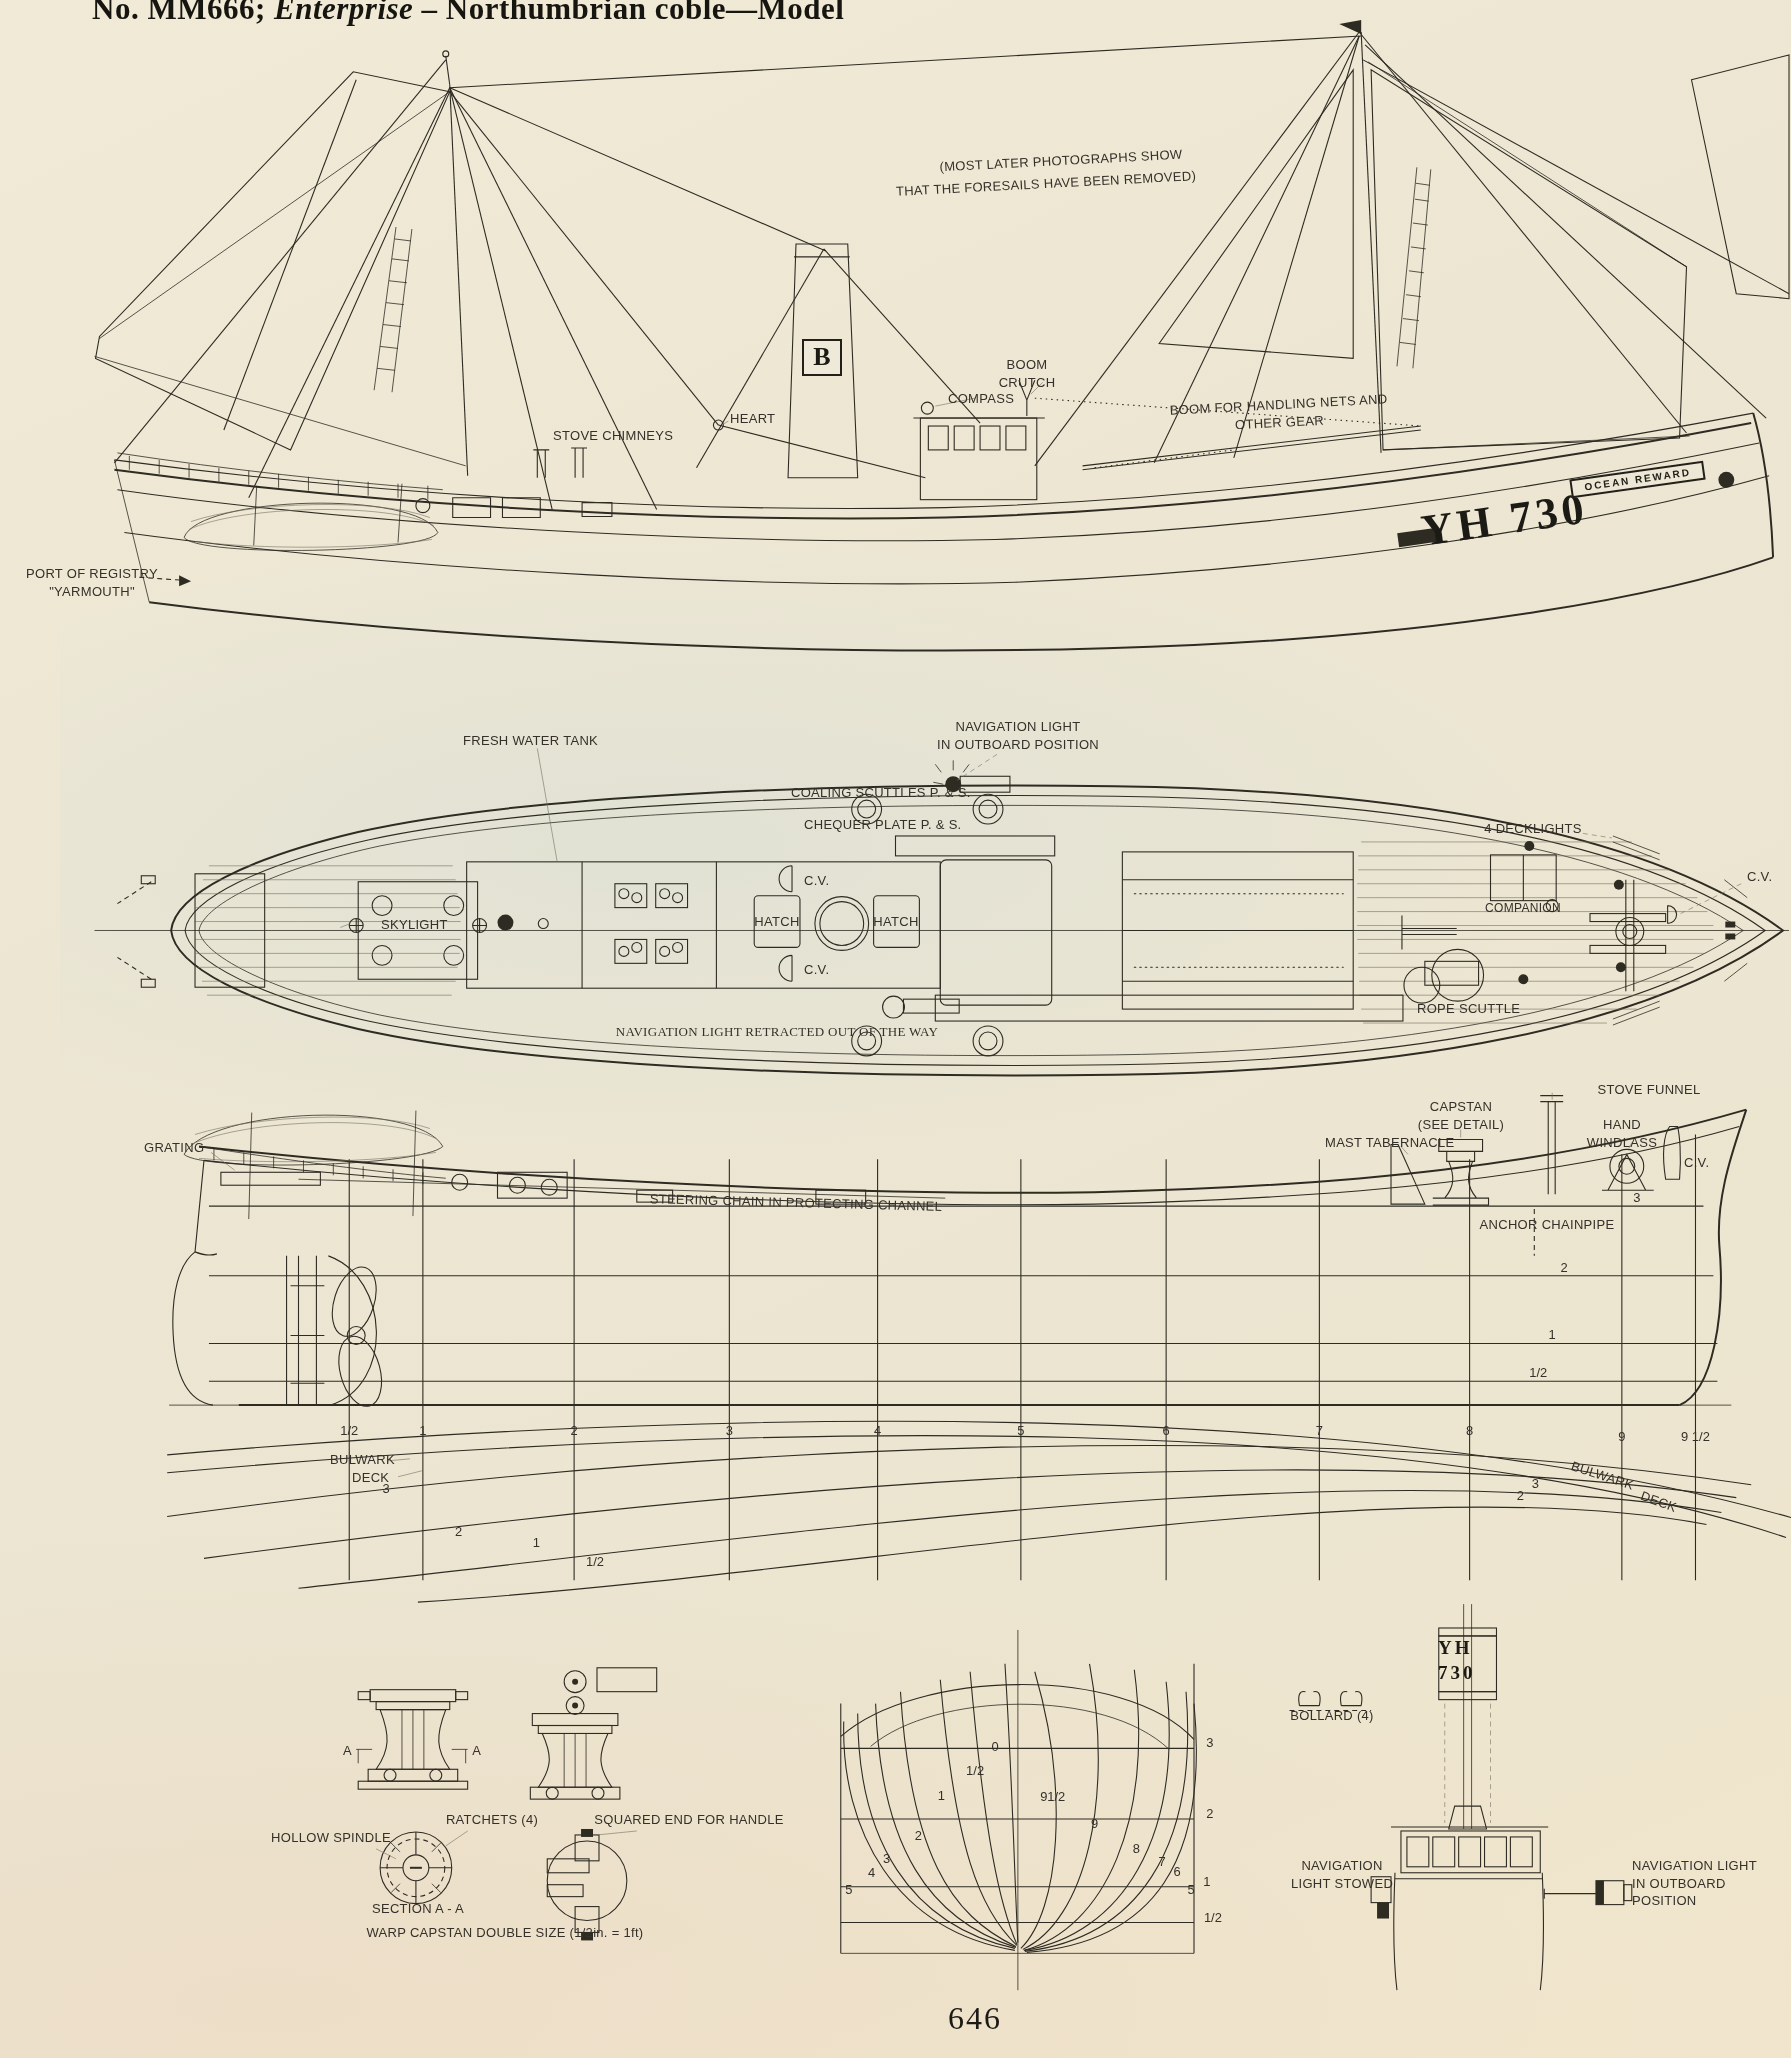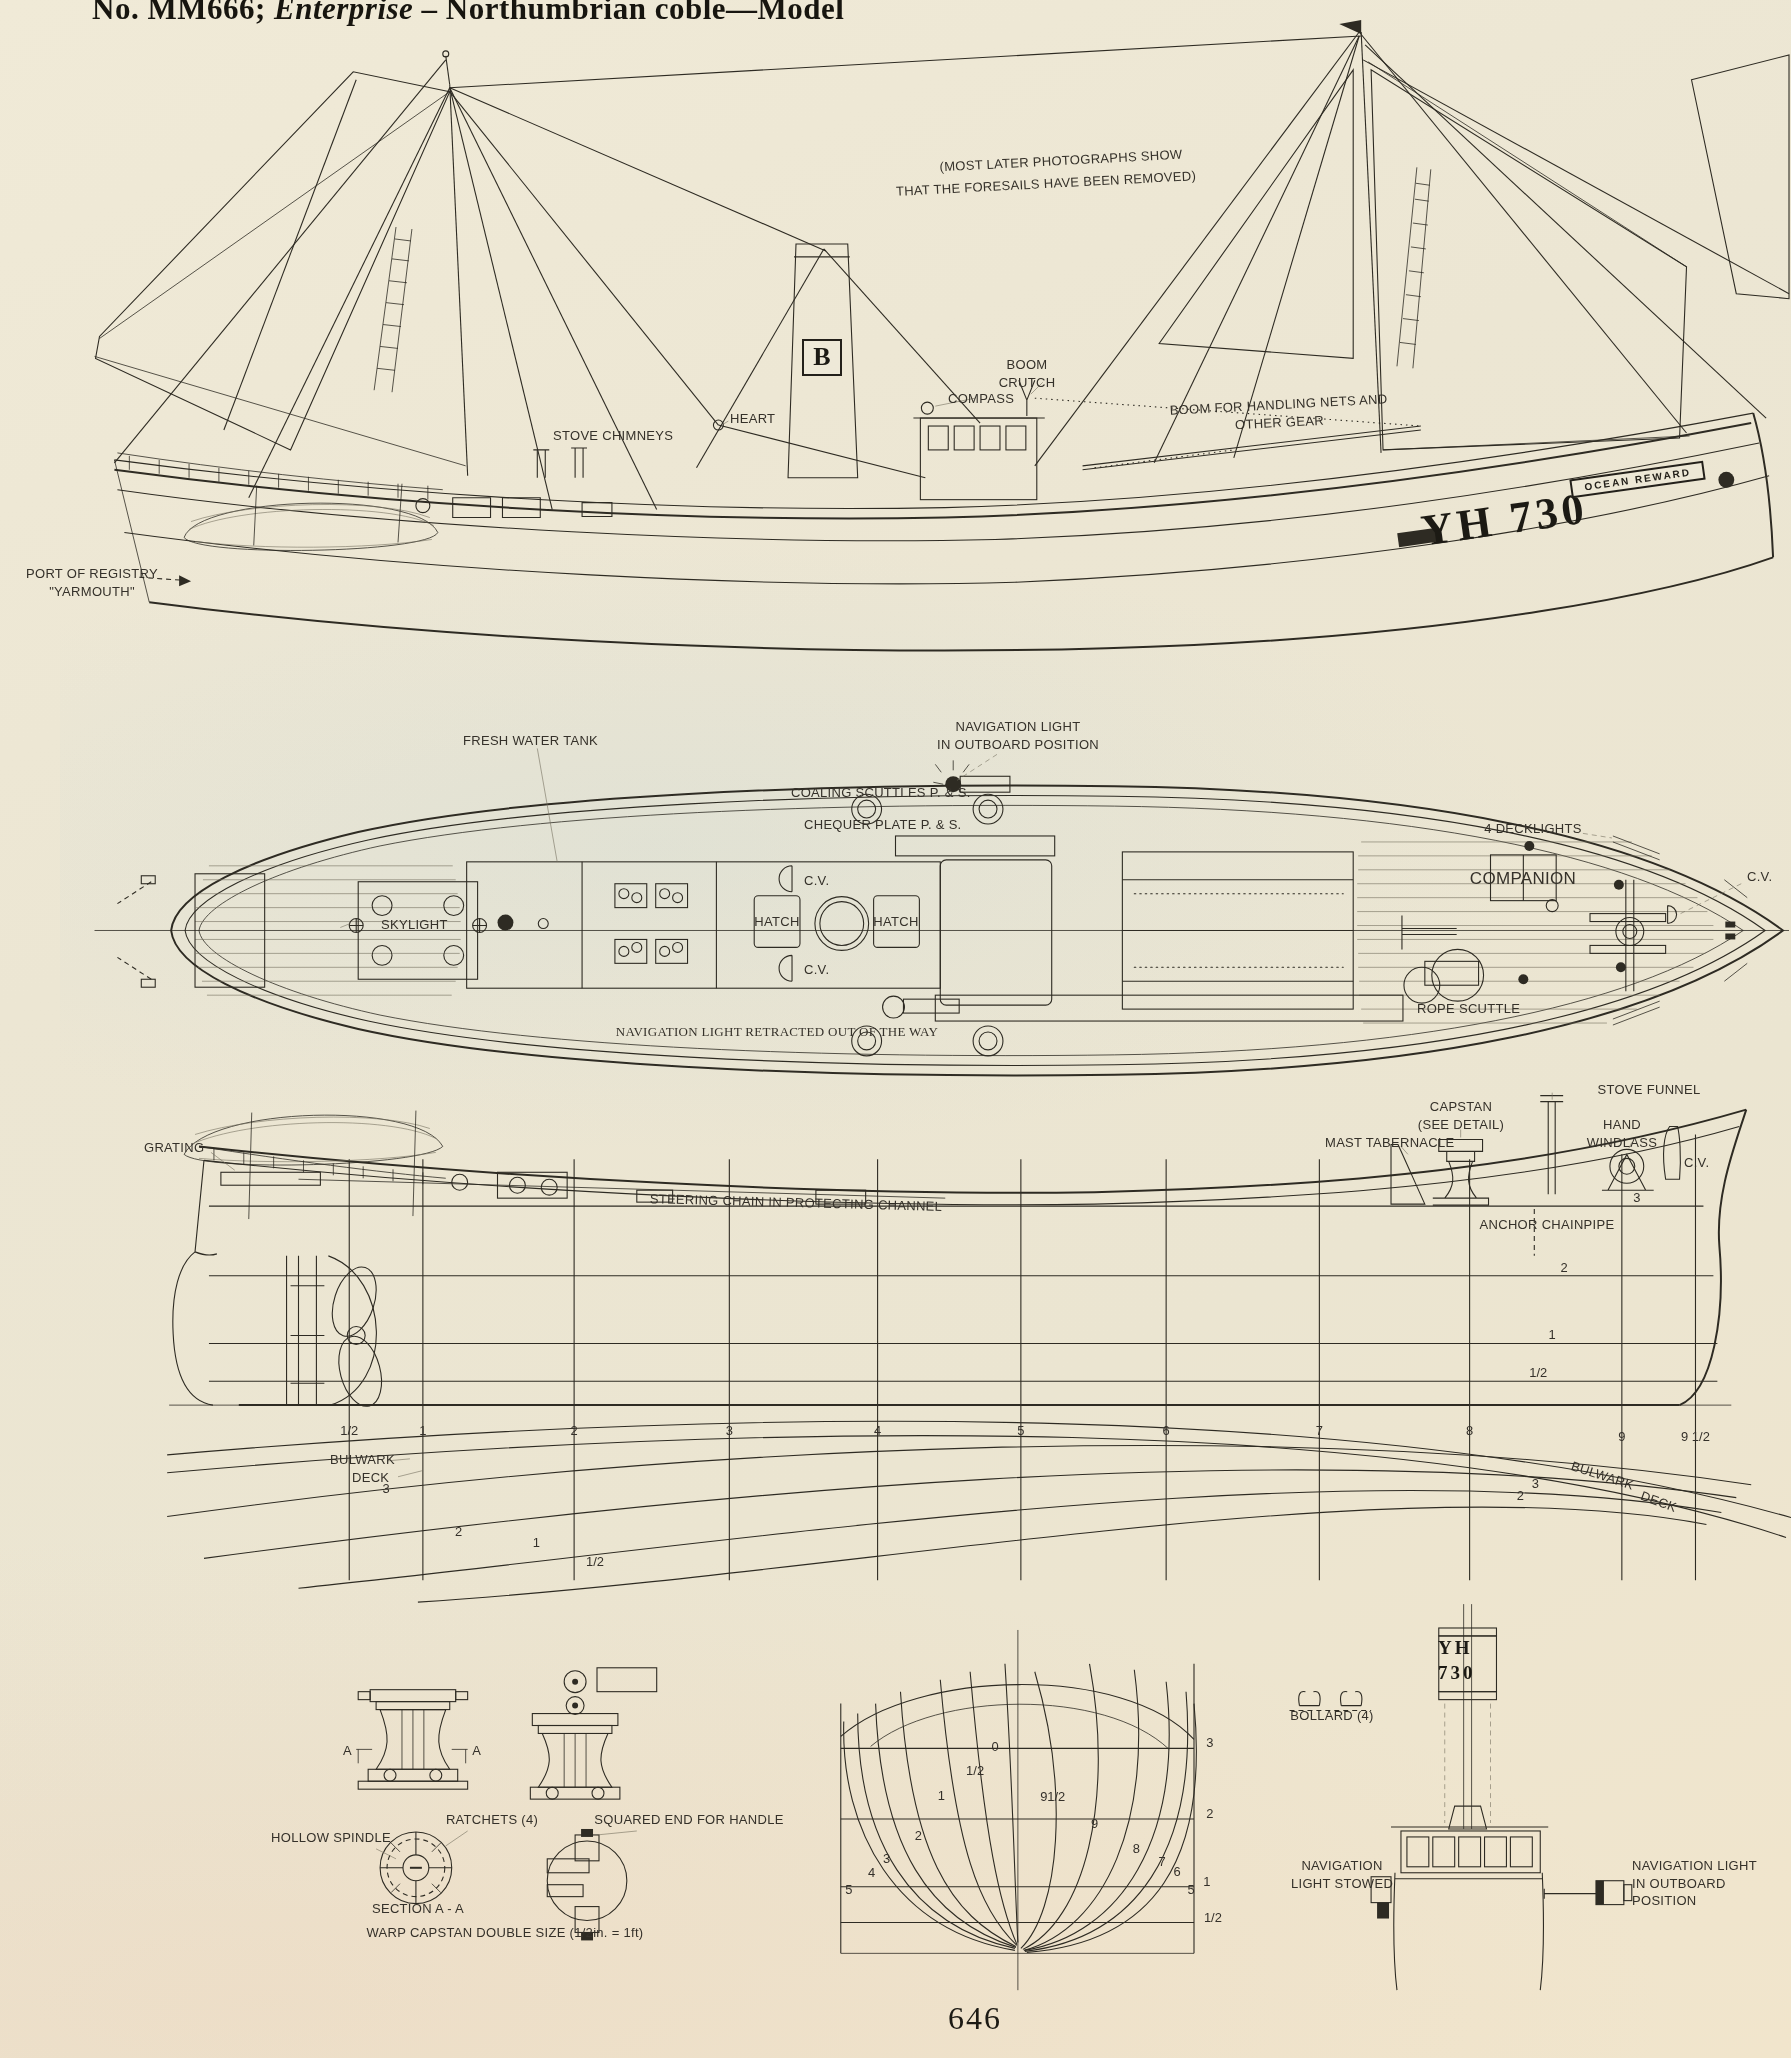--- a/index.html
+++ b/index.html
@@ -519,21 +519,21 @@
 IN OUTBOARD POSITION</div>
   <div class="lbl" style="left:791px;top:784px;">COALING SCUTTLES P. &amp; S.</div>
   <div class="lbl" style="left:804px;top:816px;">CHEQUER PLATE  P. &amp; S.</div>
   <div class="lbl" style="left:381px;top:916px;">SKYLIGHT</div>
   <div class="lbl ctr" style="left:777px;top:913px;transform:translateX(-50%);">HATCH</div>
   <div class="lbl ctr" style="left:896px;top:913px;transform:translateX(-50%);">HATCH</div>
   <div class="lbl" style="left:804px;top:872px;">C.V.</div>
   <div class="lbl" style="left:804px;top:961px;">C.V.</div>
   <div class="lbl ctr" style="left:777px;top:1023px;transform:translateX(-50%);font-family:Liberation Serif, serif;">NAVIGATION LIGHT RETRACTED OUT OF THE WAY</div>
   <div class="lbl ctr" style="left:1533px;top:820px;transform:translateX(-50%);">4 DECKLIGHTS</div>
-  <div class="lbl ctr" style="left:1523px;top:868px;transform:translateX(-50%);font-size:17px;">COMPANION</div>
+  <div class="lbl ctr" style="left:1523px;top:900px;transform:translateX(-50%);font-size:12px;">COMPANION</div>
   <div class="lbl" style="left:1747px;top:868px;">C.V.</div>
   <div class="lbl" style="left:1401px;top:1000px;margin-left:16px;">ROPE SCUTTLE</div>
 
   <div class="lbl" style="left:144px;top:1139px;">GRATING</div>
   <div class="lbl ctr" style="left:796px;top:1194px;transform:translateX(-50%) rotate(1.5deg);">STEERING CHAIN IN PROTECTING CHANNEL</div>
   <div class="lbl ctr" style="left:1649px;top:1081px;transform:translateX(-50%);">STOVE FUNNEL</div>
   <div class="lbl ctr" style="left:1461px;top:1098px;transform:translateX(-50%);">CAPSTAN
 (SEE DETAIL)</div>
   <div class="lbl" style="left:1313px;top:1134px;margin-left:12px;">MAST  TABERNACLE</div>
   <div class="lbl ctr" style="left:1622px;top:1116px;transform:translateX(-50%);">HAND

